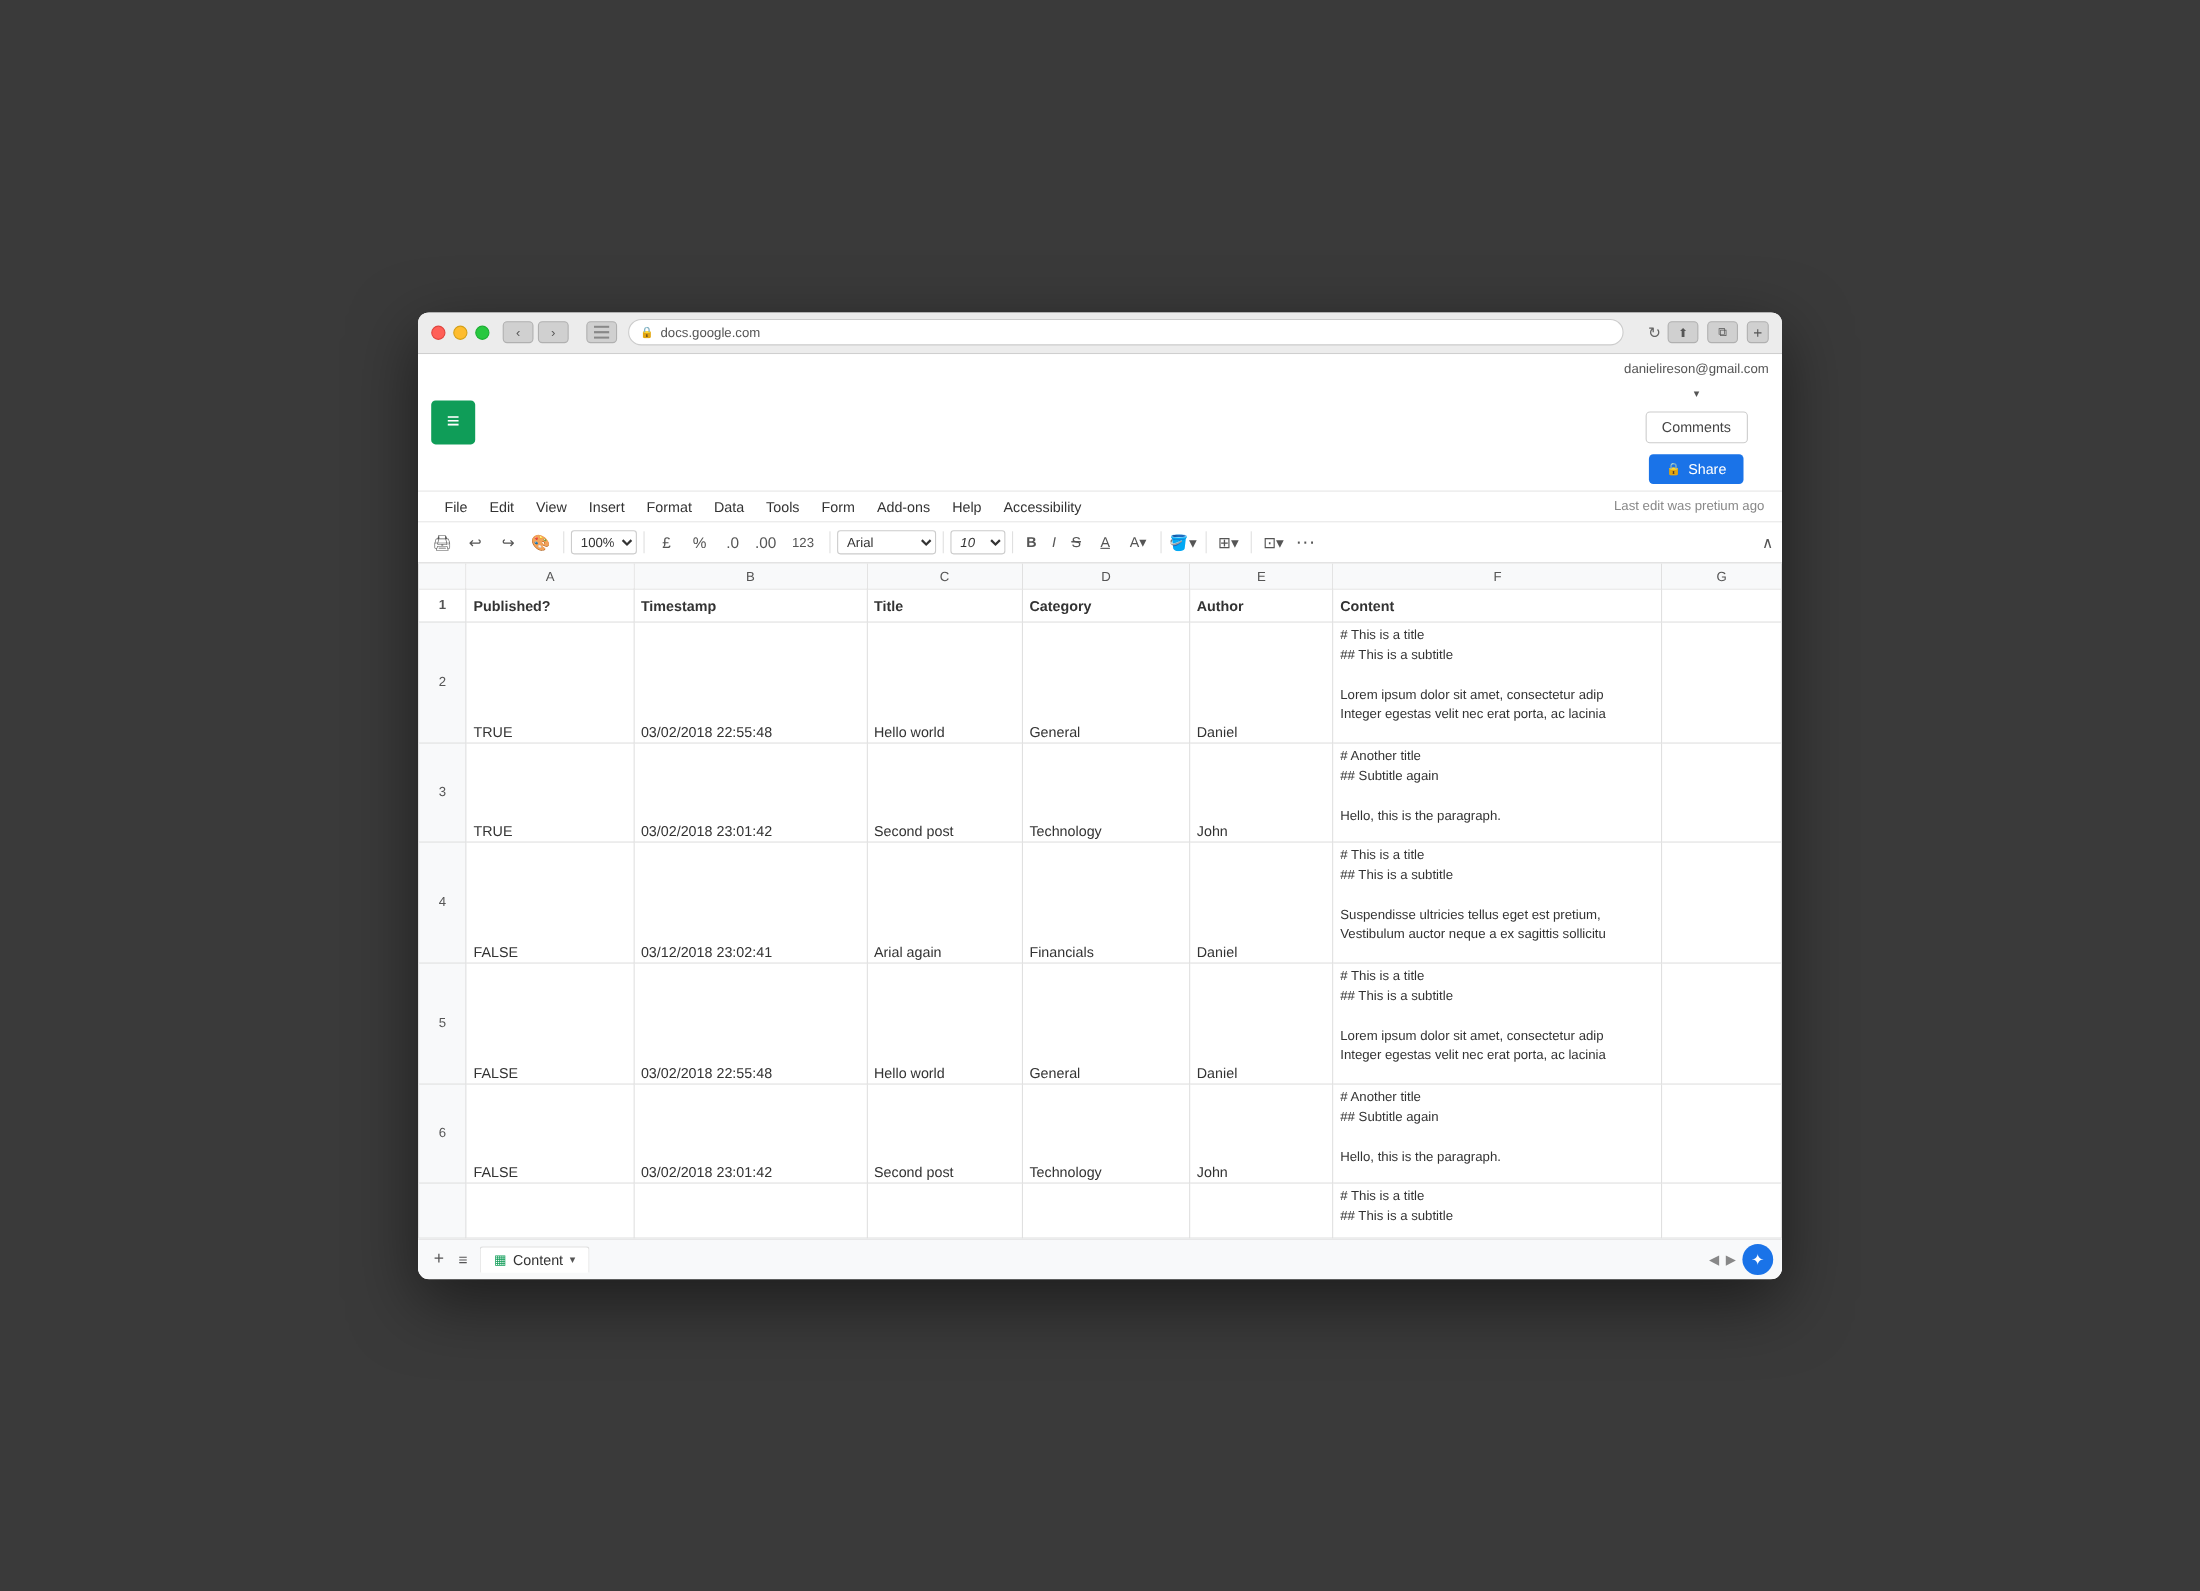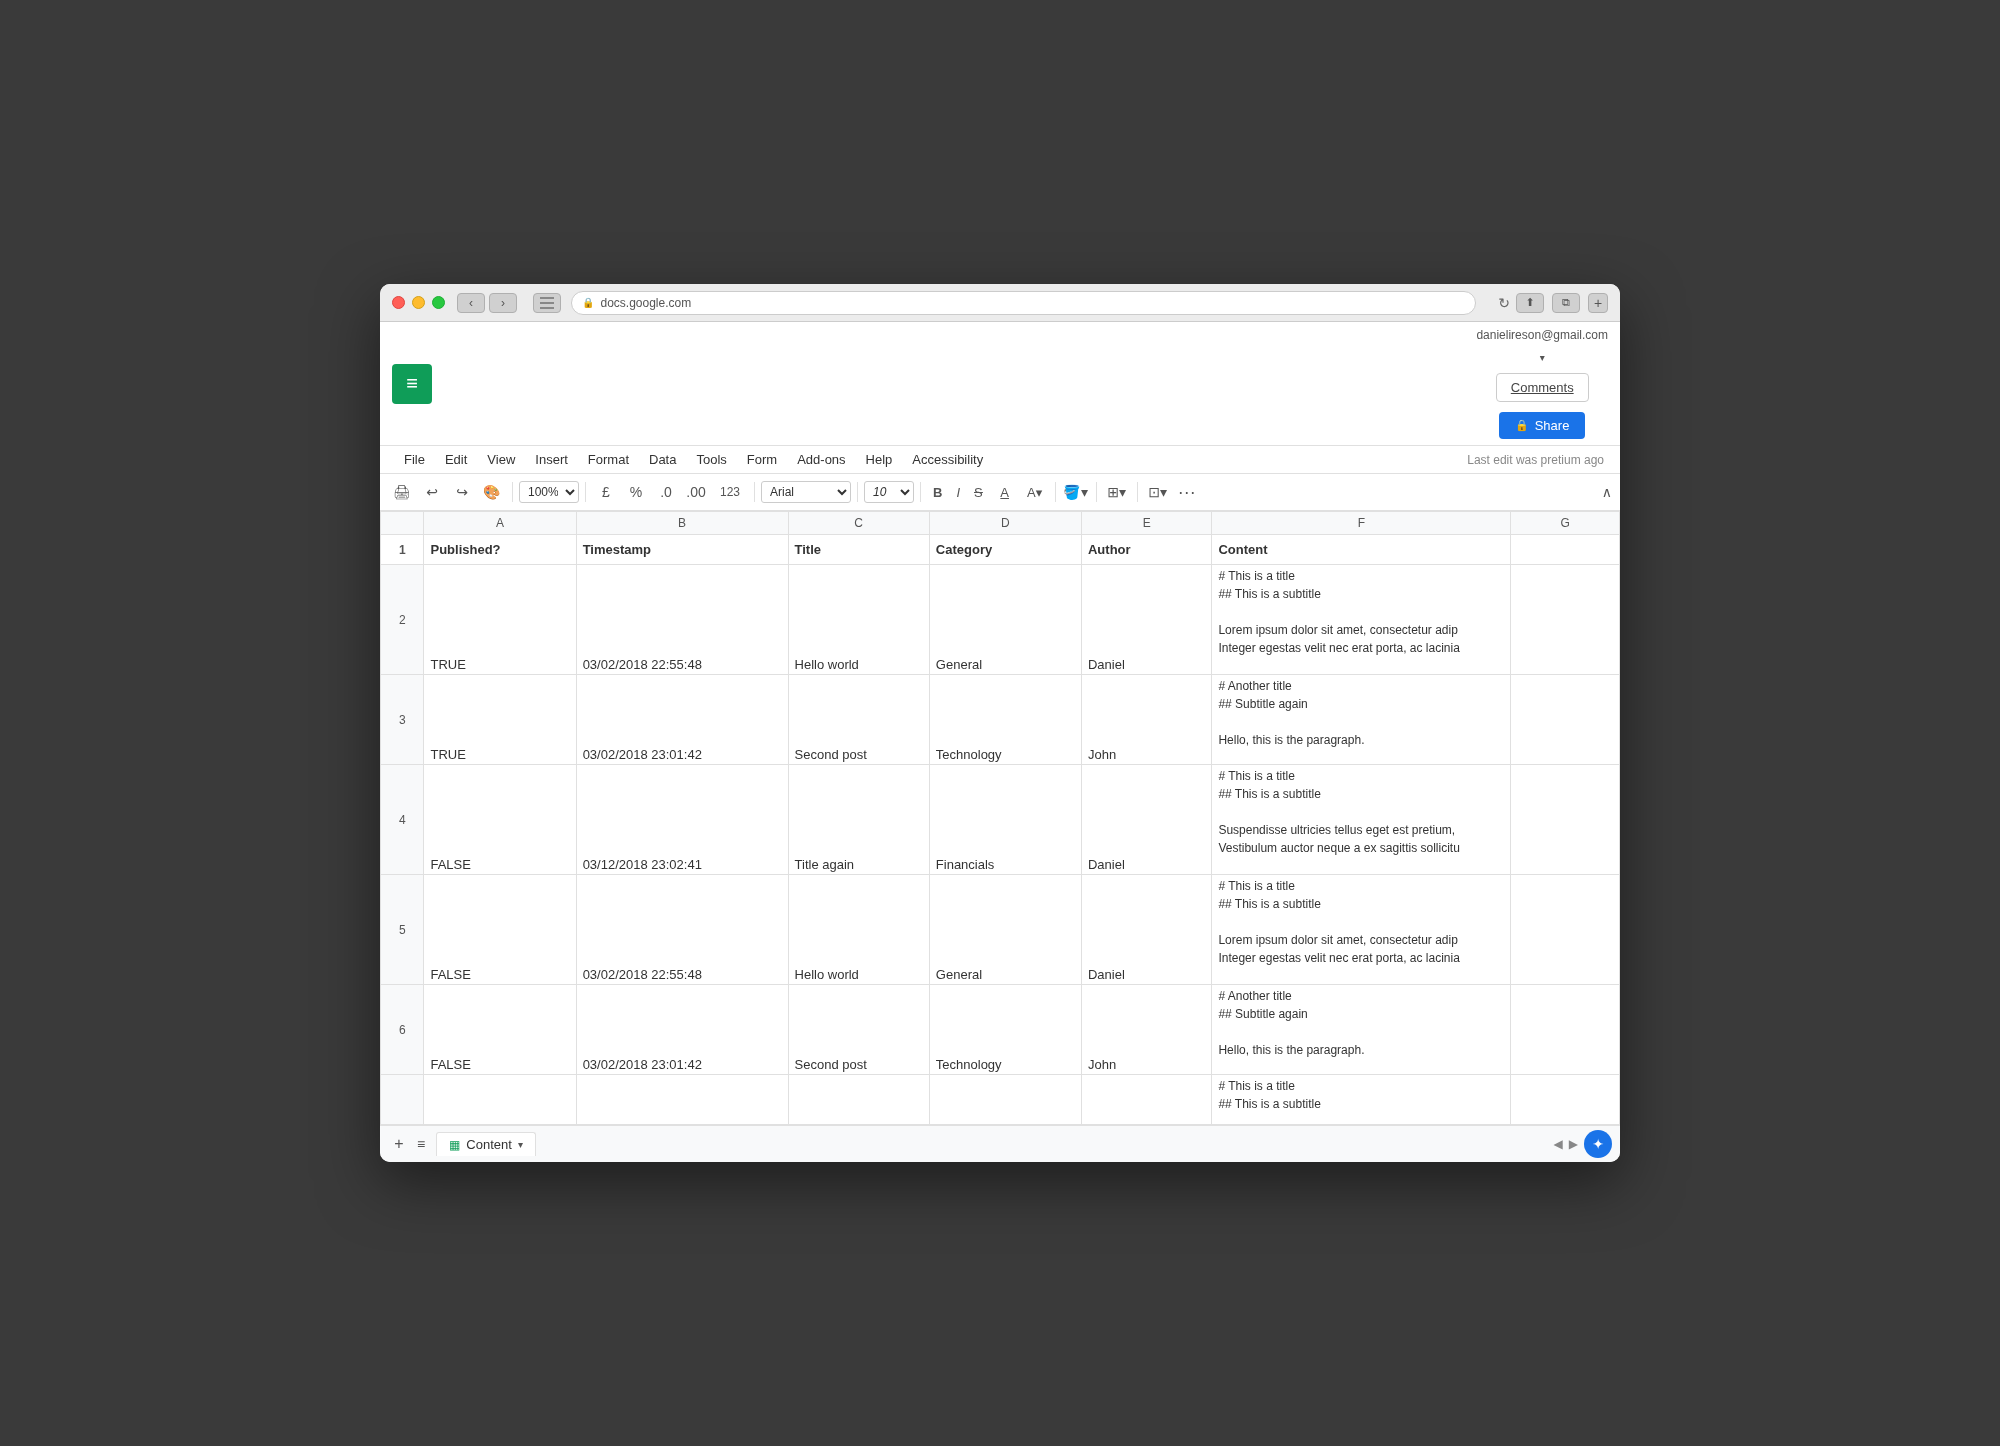--- a/index.html
+++ b/index.html
@@ -67,21 +67,21 @@
     .sheets-icon-inner { color: #fff; font-weight: bold; font-size: 20px; }
     .doc-title-area { flex: 1; }
     .doc-title { font-size: 18px; color: #333; font-family: Arial, sans-serif; }
     .star-icon { color: #888; font-size: 14px; cursor: pointer; }
     .folder-icon { color: #888; font-size: 14px; cursor: pointer; }
     .account-area { display: flex; align-items: center; gap: 10px; margin-left: auto; flex-direction: column; }
     .account-email { font-size: 12px; color: #555; }
     .account-arrow { font-size: 10px; color: #555; }
     .comments-btn {
       padding: 6px 14px; background: #fff; border: 1px solid #ccc;
-      border-radius: 4px; font-size: 13px; color: #444; cursor: pointer; text-decoration: underline;
+      border-radius: 4px; font-size: 13px; color: #444; cursor: pointer;
     }
     .share-btn {
       padding: 6px 16px; background: #1a73e8; border: none;
       border-radius: 4px; font-size: 13px; color: #fff; cursor: pointer;
       display: flex; align-items: center; gap: 6px;
     }
     .lock-share { font-size: 11px; }
 
     
     .menu-bar {
@@ -407,21 +407,21 @@
 ## Subtitle again
 
 Hello, this is the paragraph.</td>
             <td class="cell"></td>
           </tr>
 
           <tr style="height: 110px;">
             <td class="row-num" style="vertical-align: middle;">4</td>
             <td class="cell" style="vertical-align: bottom;">FALSE</td>
             <td class="cell" style="vertical-align: bottom;">03/12/2018 23:02:41</td>
-            <td class="cell" style="vertical-align: bottom;">Title again</td>
+            <td class="cell" style="vertical-align: bottom;">Arial again</td>
             <td class="cell" style="vertical-align: bottom;">Financials</td>
             <td class="cell" style="vertical-align: bottom;">Daniel</td>
             <td class="cell cell-top" style="vertical-align: top; white-space: pre-wrap; line-height: 1.5; font-size: 12px;"># This is a title
 ## This is a subtitle
 
 Suspendisse ultricies tellus eget est pretium,
 Vestibulum auctor neque a ex sagittis sollicitu</td>
             <td class="cell"></td>
           </tr>
 

